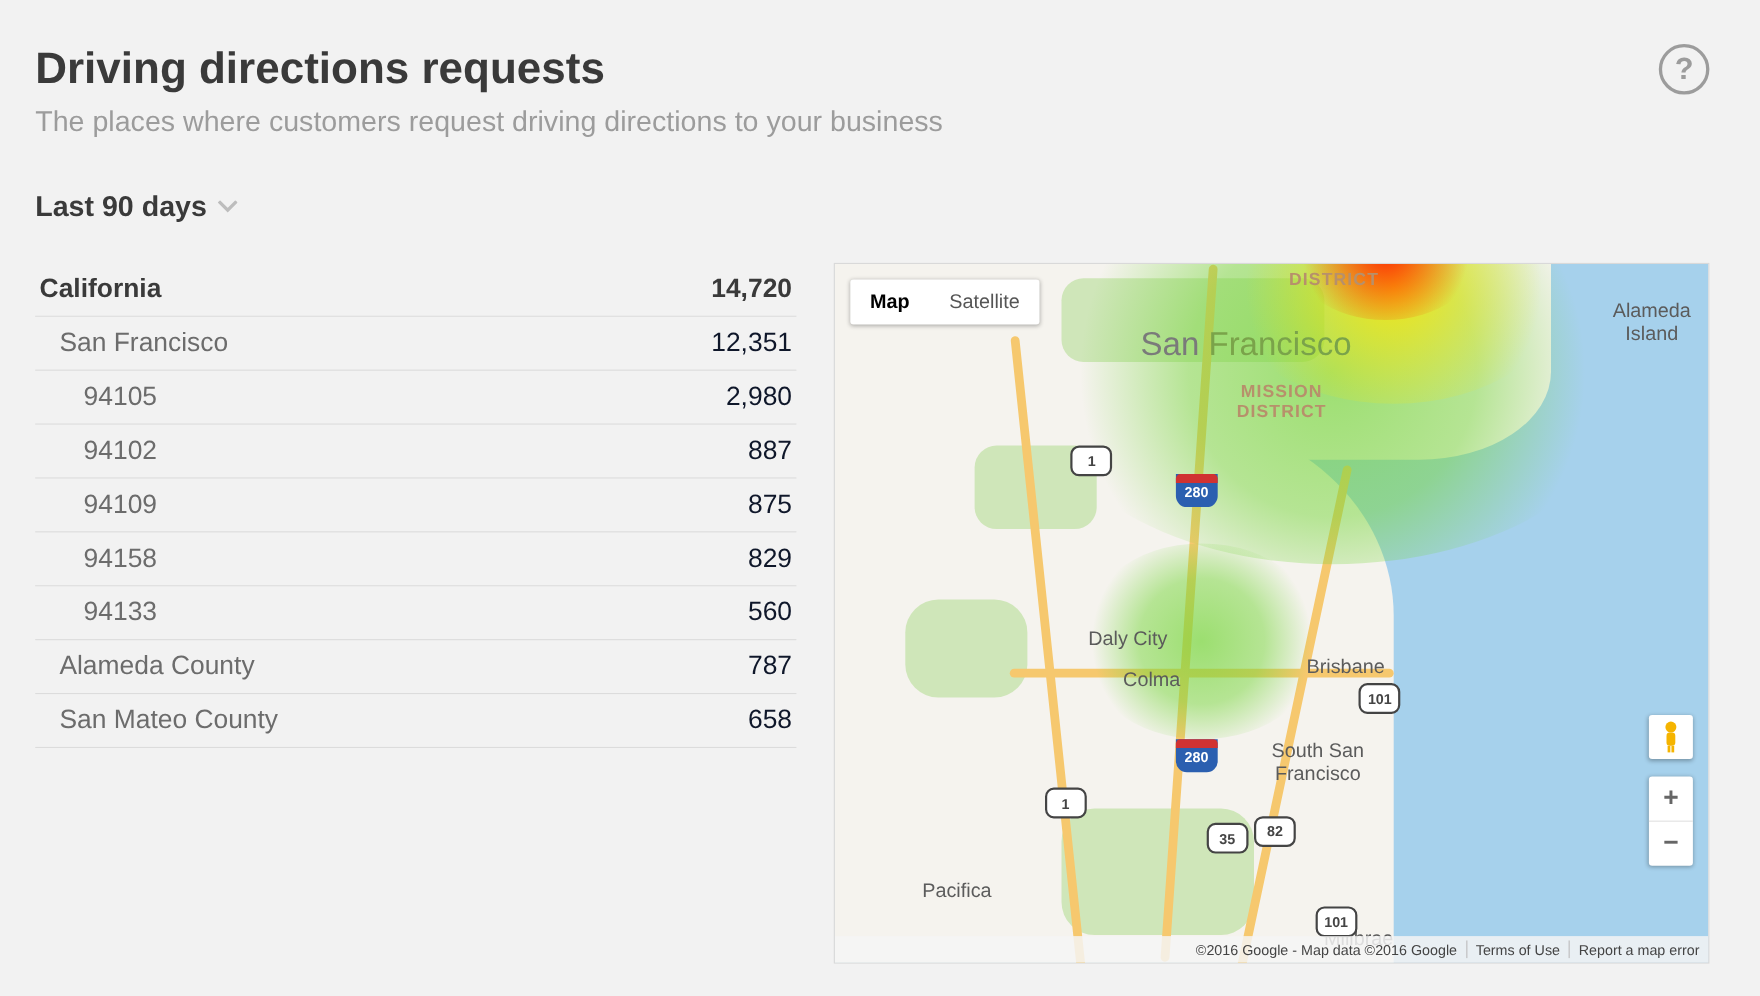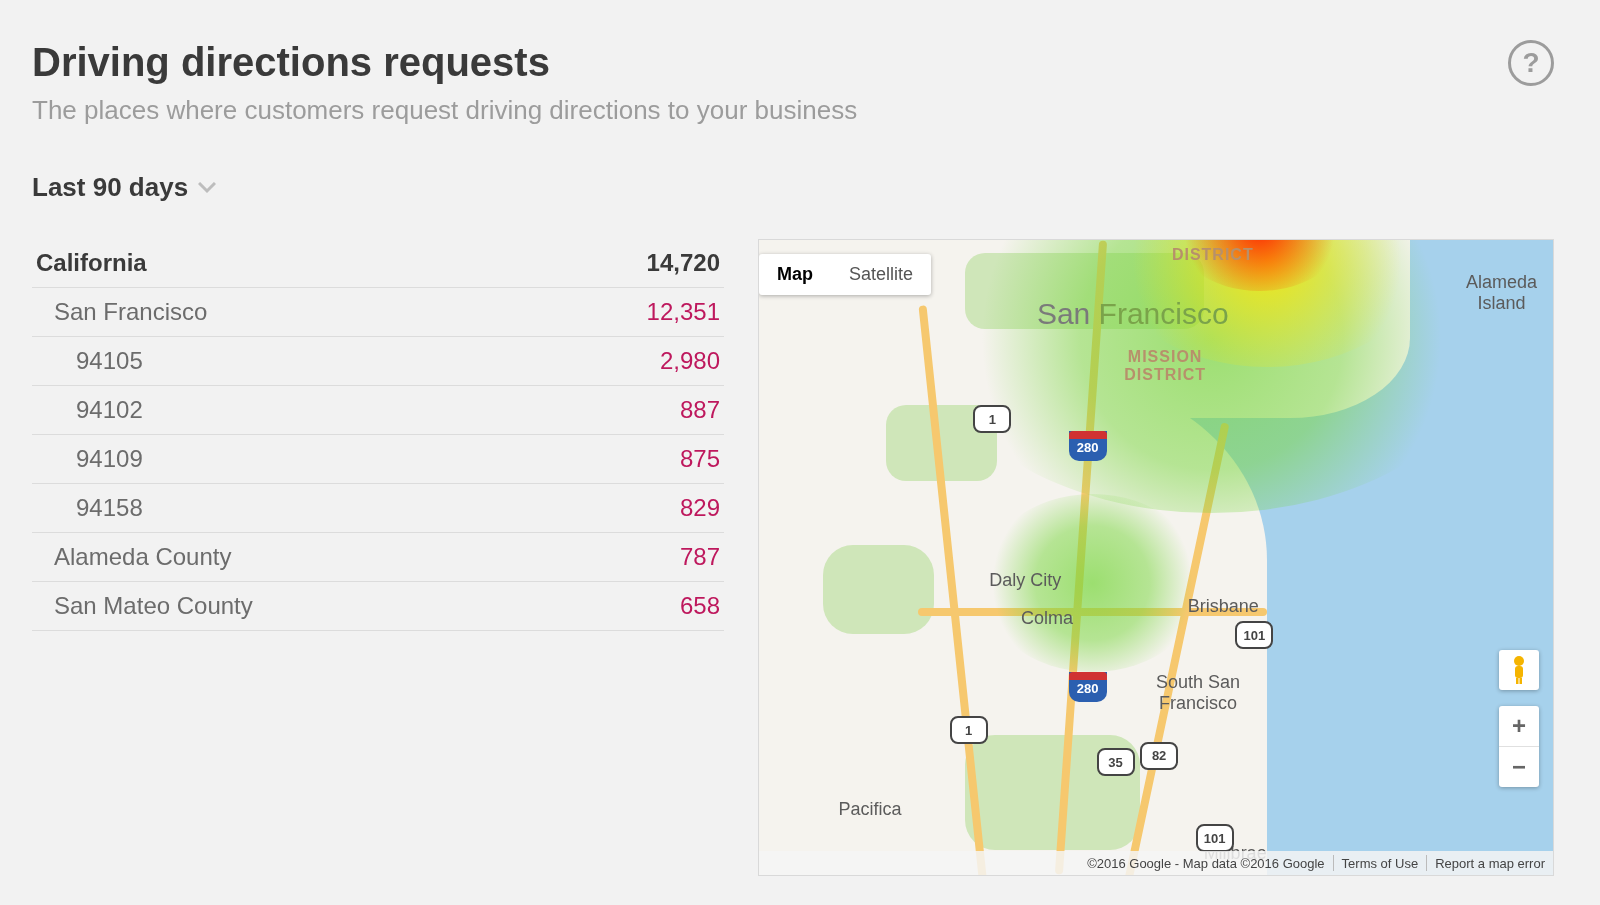--- a/index.html
+++ b/index.html
@@ -14,21 +14,21 @@
   .left{width:692px;}
   .right{flex:1;margin-left:34px;position:relative;height:635px;border:1px solid #d9d9d9;overflow:hidden;}
 
   table{width:100%;border-collapse:collapse;font-size:24px;}
   tr{border-bottom:1px solid #dcdcdc;}
   td{padding:10px 4px;}
   .lvl0 td:first-child{font-weight:600;color:#3a3a3a;}
   .lvl0 td:last-child{font-weight:600;color:#3a3a3a;}
   .lvl1 td:first-child{padding-left:22px;color:#6c6c6c;}
   .lvl2 td:first-child{padding-left:44px;color:#6c6c6c;}
-  td:last-child{text-align:right;color:#be185d;}
+  td:last-child{text-align:right;color:#0f172a;}
 
   
   .sea{position:absolute;inset:0;background:#a6d1ec;}
   .land{position:absolute;background:#f5f3ee;}
   .land1{left:0;top:0;width:82%;height:28%;border-bottom-right-radius:120px 80px;}
   .land2{left:0;top:22%;width:64%;height:80%;border-top-right-radius:200px 180px;}
   .park{position:absolute;background:#cfe6b9;}
   .park1{left:26%;top:2%;width:30%;height:12%;border-radius:20px;}
   .park2{left:16%;top:26%;width:14%;height:12%;border-radius:20px;}
   .park3{left:8%;top:48%;width:14%;height:14%;border-radius:30px;}
@@ -42,21 +42,21 @@
   .maplbl.big{font-size:30px;font-weight:500;color:#7a7a7a;}
   .maplbl.big .green{color:#7aa34a;}
   .maplbl.district{font-size:16px;letter-spacing:1px;color:#b7906b;font-weight:600;}
   .maplbl.city{font-size:18px;}
   .shield{position:absolute;width:34px;height:24px;background:#fff;border:2px solid #444;border-radius:8px;display:flex;align-items:center;justify-content:center;font-size:13px;font-weight:700;color:#444;}
   .ishield{position:absolute;width:38px;height:30px;display:flex;align-items:center;justify-content:center;font-size:13px;font-weight:700;color:#fff;}
   .ishield::before{content:"";position:absolute;inset:0;background:#2b5fb0;border-radius:0 0 10px 10px;}
   .ishield::after{content:"";position:absolute;top:0;left:0;right:0;height:8px;background:#d03232;border-radius:4px 4px 0 0;}
   .ishield span{position:relative;z-index:2;margin-top:4px;}
 
-  .maptype{position:absolute;top:14px;left:0;background:#fff;border-radius:3px;box-shadow:0 1px 4px rgba(0,0,0,.3);display:flex;overflow:hidden;font-size:18px;}
+  .maptype{position:absolute;top:14px;left:14px;background:#fff;border-radius:3px;box-shadow:0 1px 4px rgba(0,0,0,.3);display:flex;overflow:hidden;font-size:18px;}
   .maptype div{padding:10px 18px;cursor:pointer;color:#555;}
   .maptype .active{font-weight:700;color:#000;}
 
   .ctrl{position:absolute;right:14px;background:#fff;border-radius:3px;box-shadow:0 1px 4px rgba(0,0,0,.3);width:40px;display:flex;flex-direction:column;align-items:center;}
   .pegman{top:410px;height:40px;justify-content:center;}
   .zoom{top:466px;}
   .zoom div{height:40px;width:100%;display:flex;align-items:center;justify-content:center;font-size:24px;font-weight:700;color:#666;cursor:pointer;}
   .zoom div:first-child{border-bottom:1px solid #e0e0e0;}
 
   .attrib{position:absolute;bottom:0;left:0;right:0;height:24px;background:rgba(245,245,245,0.85);font-size:13px;color:#444;display:flex;align-items:center;}
@@ -103,20 +103,24 @@
               <td>94102</td>
               <td>887</td>
             </tr>
             <tr class="lvl2">
               <td>94109</td>
               <td>875</td>
             </tr>
             <tr class="lvl2">
               <td>94158</td>
               <td>829</td>
+            </tr>
+            <tr class="lvl2">
+              <td>94133</td>
+              <td>560</td>
             </tr>
             <tr class="lvl1">
               <td>Alameda County</td>
               <td>787</td>
             </tr>
             <tr class="lvl1">
               <td>San Mateo County</td>
               <td>658</td>
             </tr>
           </tbody>

